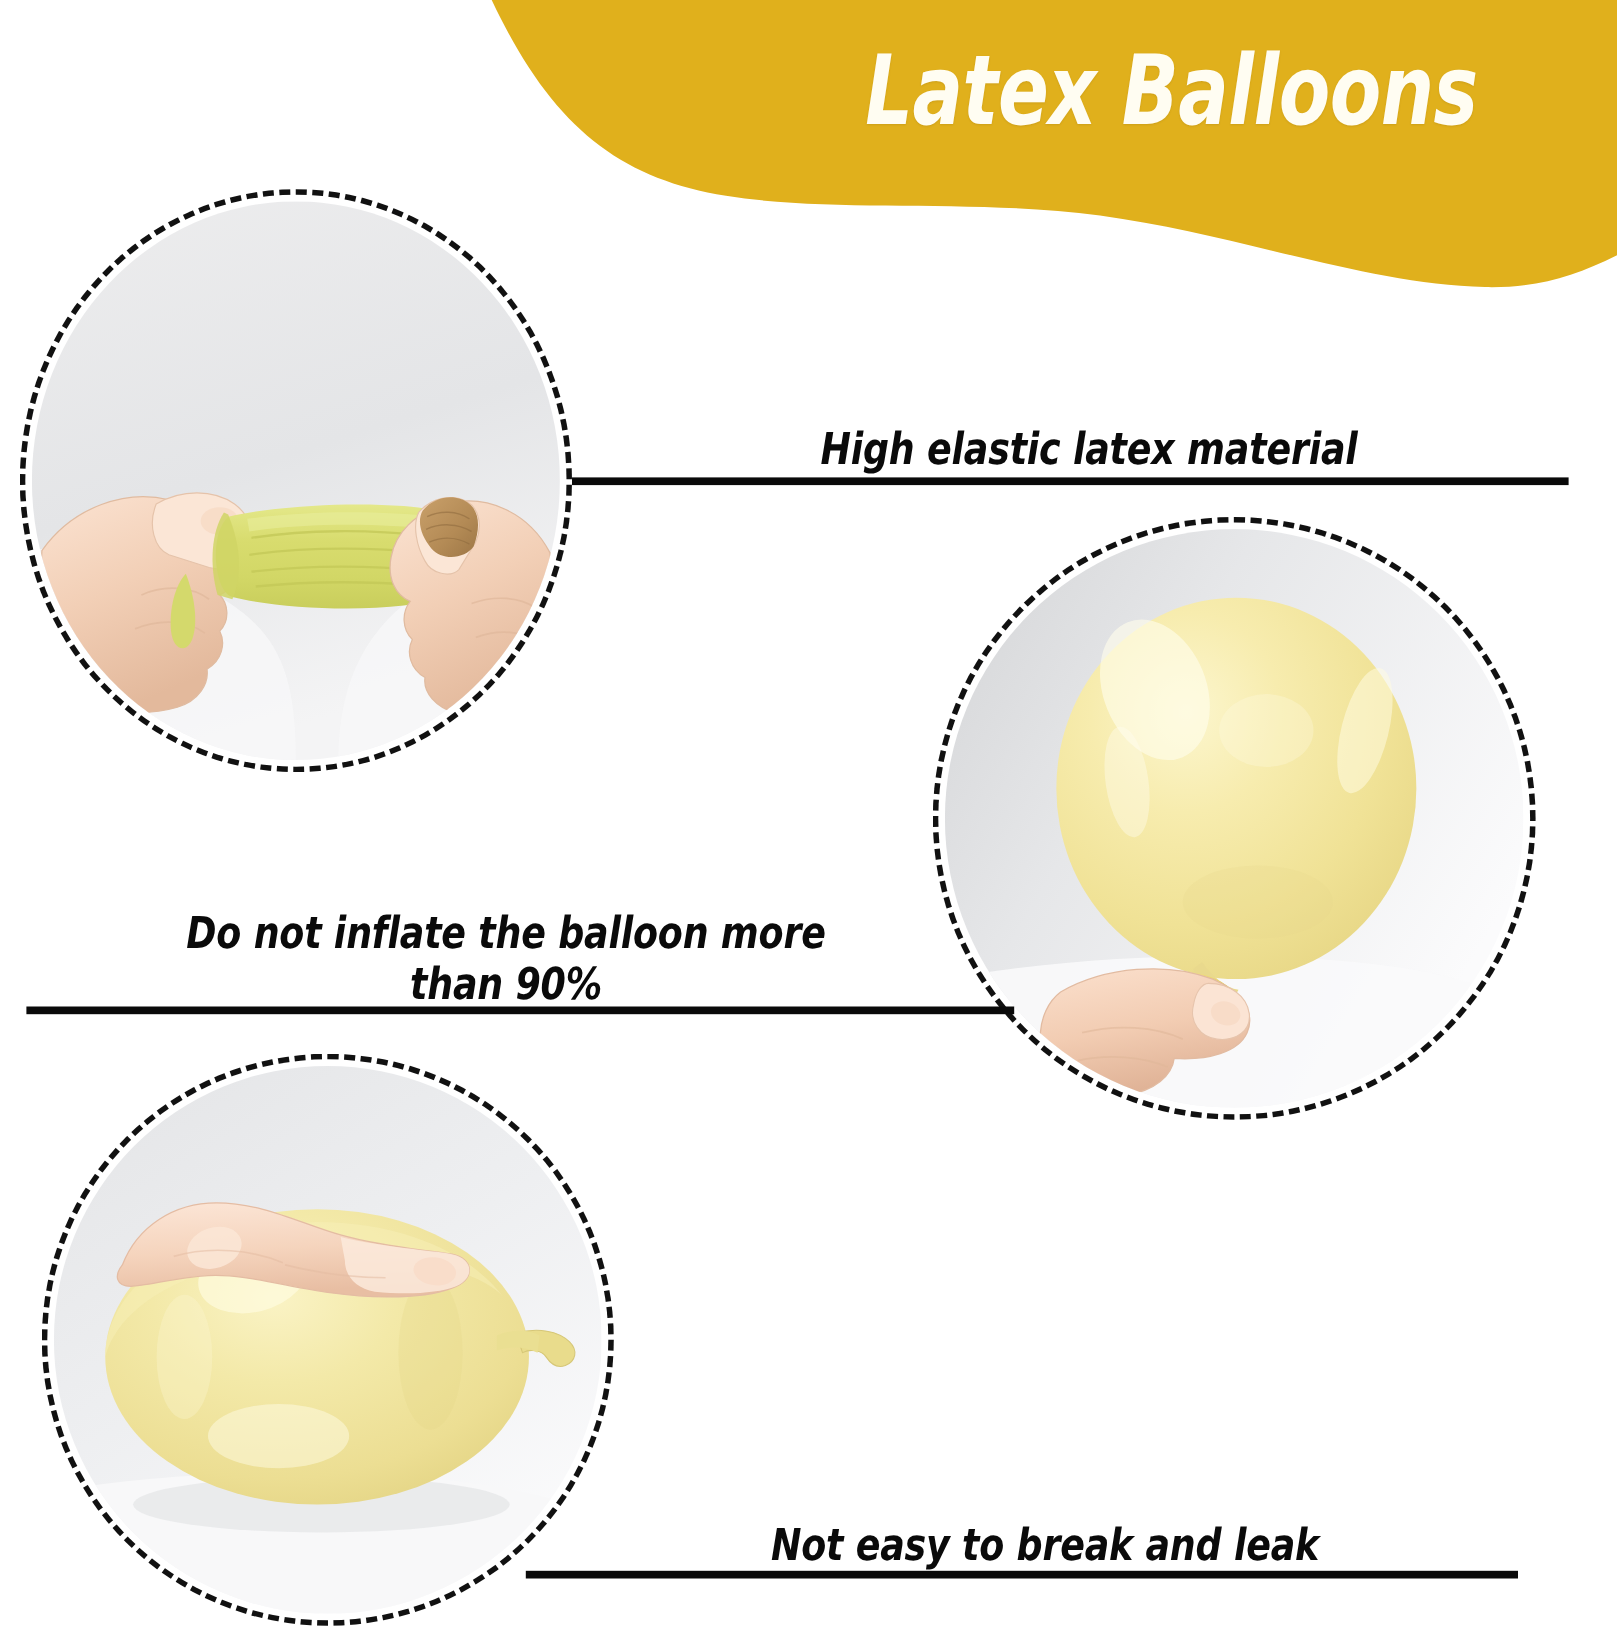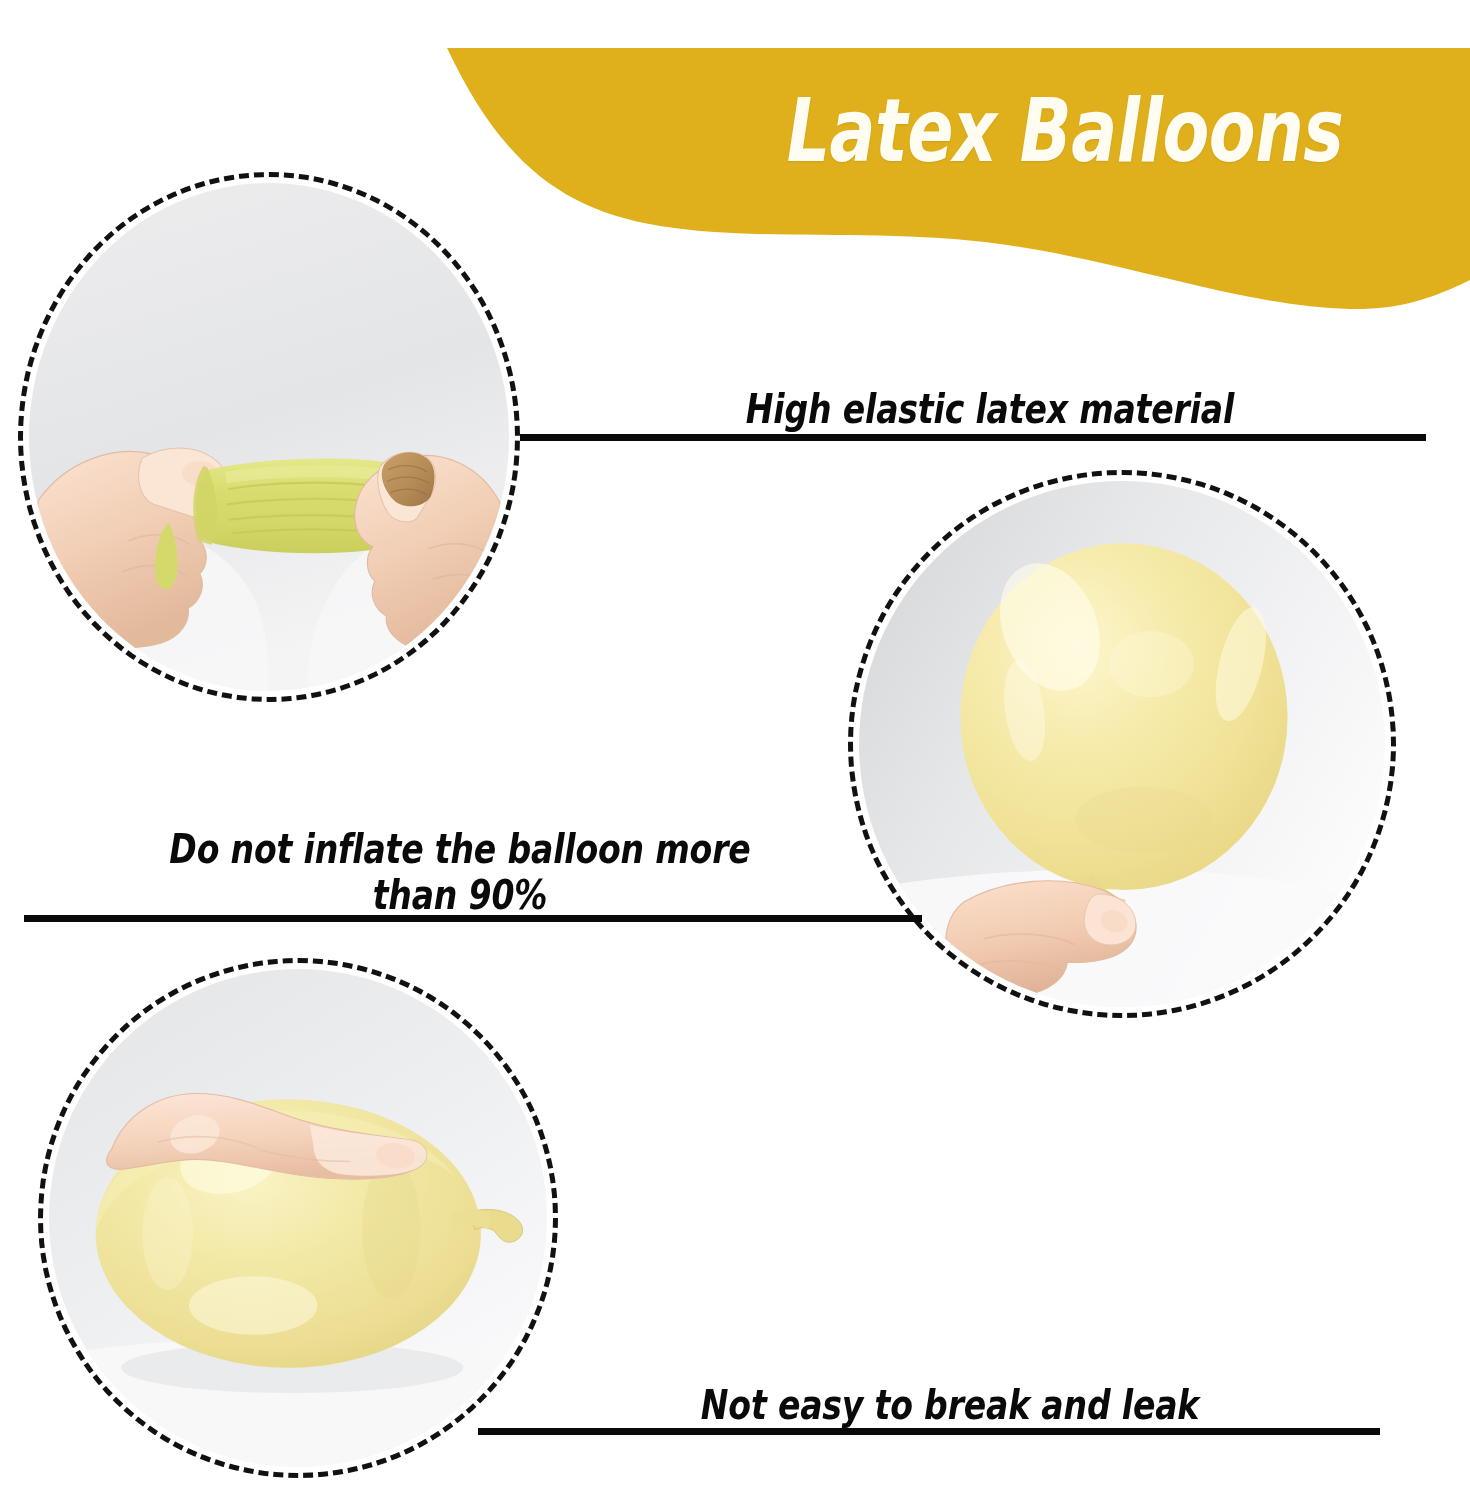--- a/index.html
+++ b/index.html
@@ -19,21 +19,20 @@
   }
 
   
   .banner-wrap {
     position: absolute;
     left: 0;
     top: 0;
     width: 1470px;
     height: 270px;
     overflow: hidden;
-    margin-top: 48px;
   }
   .banner-svg { display: block; }
 
   .banner-title {
     position: absolute;
     left: 700px;
     top: 36px;
     width: 730px;
     text-align: center;
     color: #FFFDF2;

